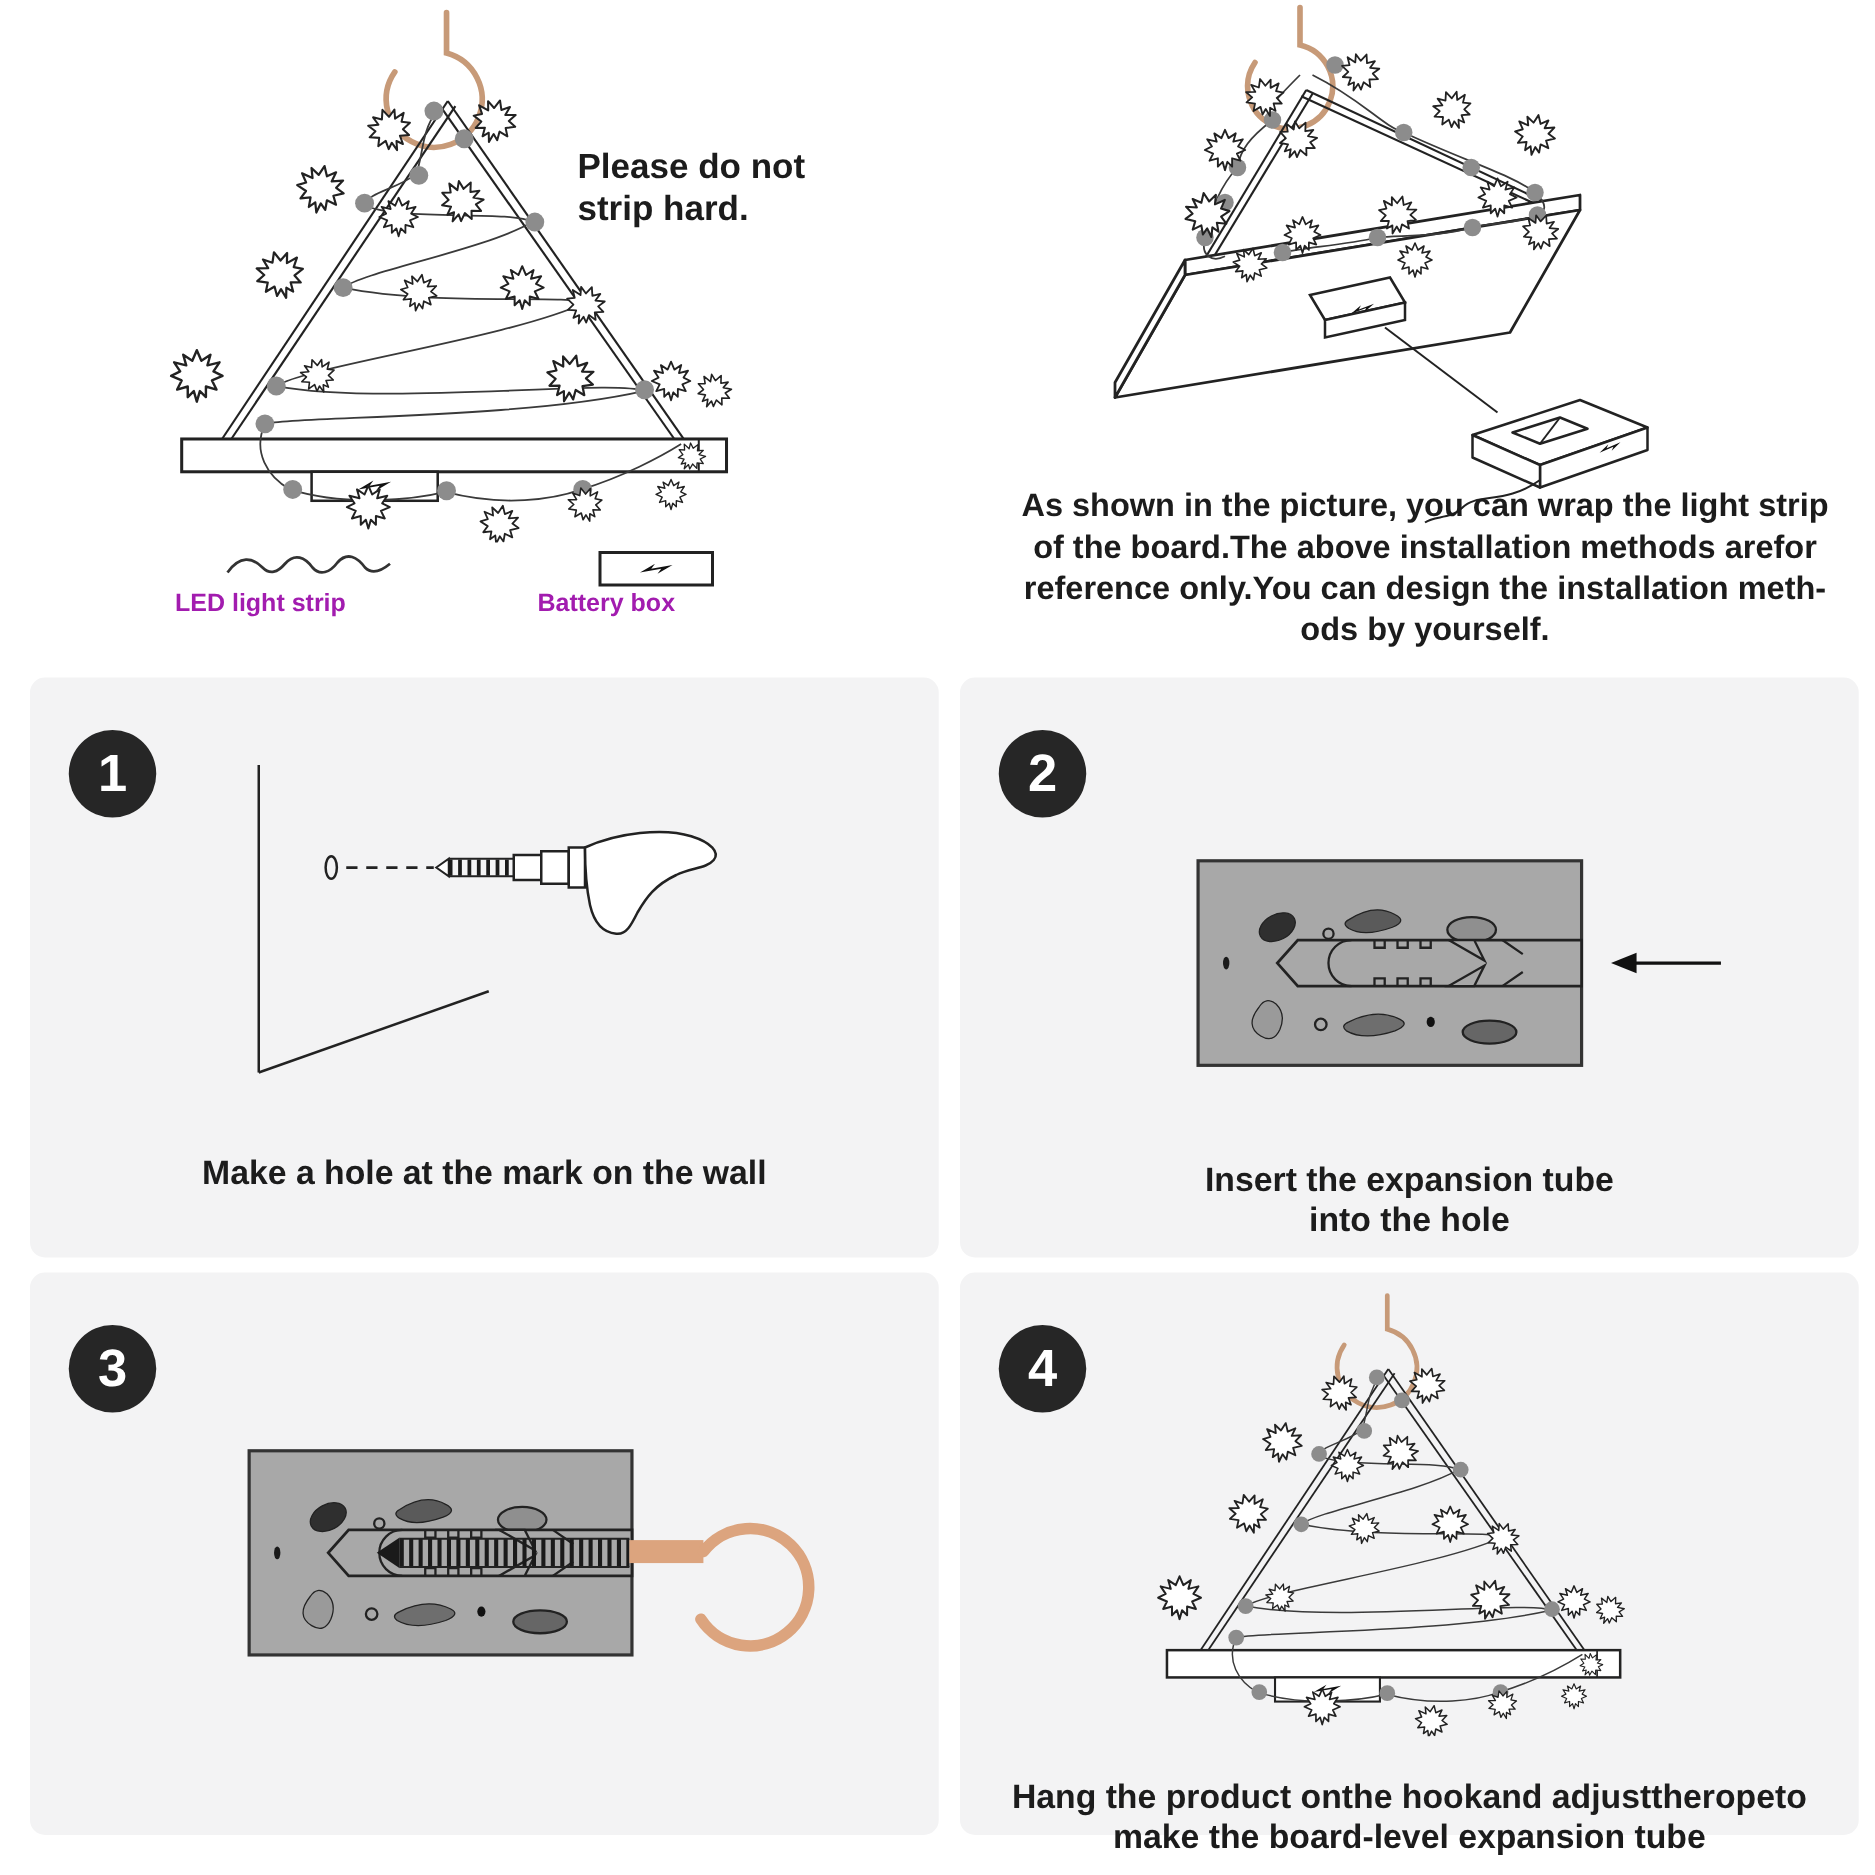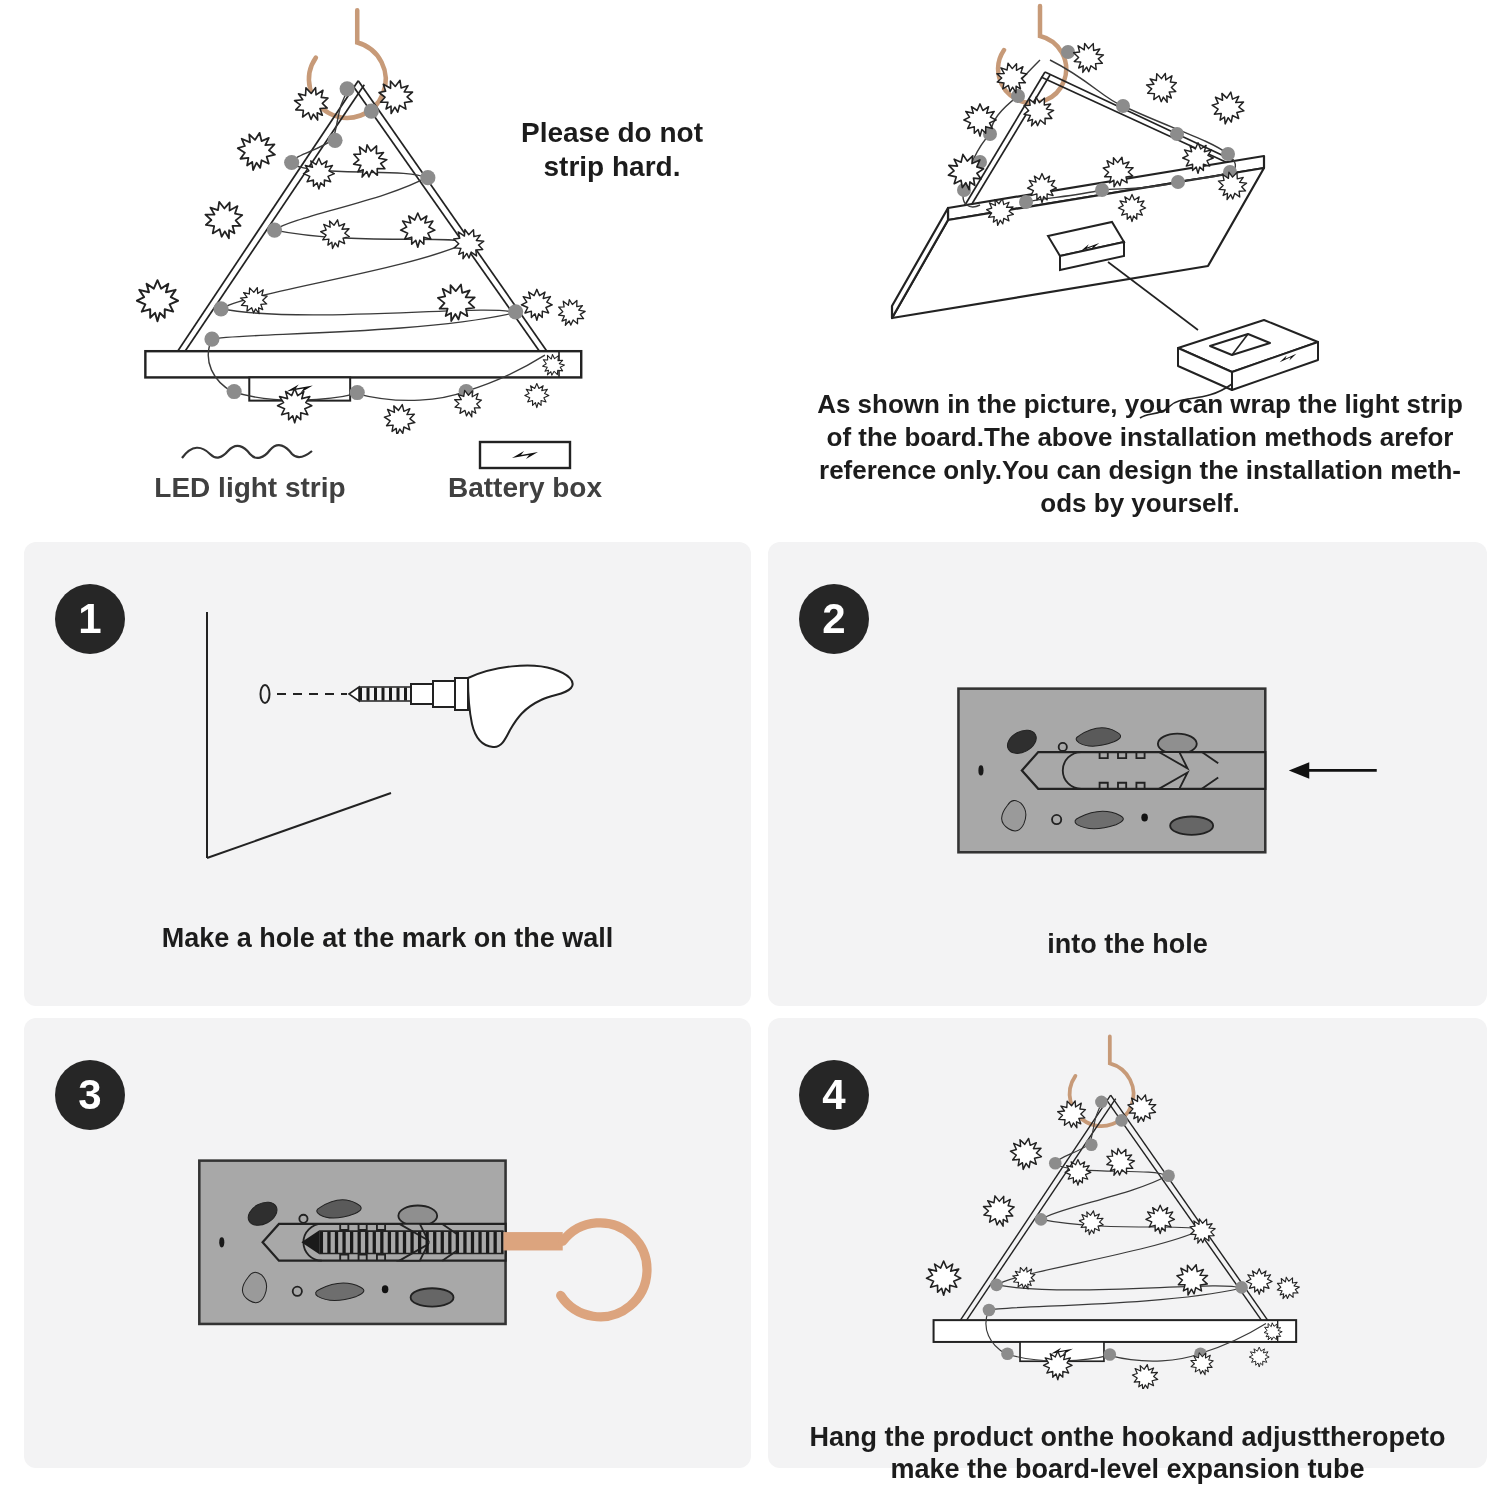--- a/index.html
+++ b/index.html
@@ -1,23 +1,23 @@
 <!DOCTYPE html>
 <html><head>
 <meta charset="utf-8">
 <style>
   html,body{margin:0;padding:0;background:#fff;}
   #canvas{position:relative;width:1500px;height:1500px;background:#fff;overflow:hidden;
           font-family:"Liberation Sans", sans-serif;color:#1c1c1c;}
   .abs{position:absolute;}
   svg{display:block;}
   
-  .notice{left:462px;top:116px;width:300px;text-align:center;
+  .notice{left:462px;top:116px;width:300px;
           font-size:28px;font-weight:bold;line-height:34px;color:#1c1c1c;}
-  .legend-label{font-size:28px;font-weight:bold;color:#404040;text-align:center;}
+  .legend-label{font-size:20px;font-weight:bold;color:#a21caf;text-align:left;}
   .description{left:795px;top:388px;width:690px;font-size:26px;font-weight:bold;
                line-height:33px;color:#1c1c1c;text-align:center;}
   
   .panel{position:absolute;background:#f3f3f4;border-radius:12px;}
   .panel1{left:24px;top:542px;width:727px;height:464px;}
   .panel2{left:768px;top:542px;width:719px;height:464px;}
   .panel3{left:24px;top:1018px;width:727px;height:450px;}
   .panel4{left:768px;top:1018px;width:719px;height:450px;}
   .step-circle{position:absolute;left:31px;top:42px;width:70px;height:70px;border-radius:50%;
                background:#262626;color:#fff;font-size:42px;font-weight:bold;
@@ -224,20 +224,21 @@
     <div class="step-circle">2</div>
     <svg class="abs" style="left:175px;top:118px" width="440" height="225" viewBox="0 0 430 220">
       <g transform="translate(15,28)">
         <use href="#wall-base"></use>
         <use href="#anchor"></use>
       </g>
       <line x1="356" y1="108" x2="424" y2="108" stroke="#111" stroke-width="2.6"></line>
       <polygon points="338,108 358,100 358,116" fill="#111"></polygon>
     </svg>
     <div class="caption" style="top:358px">
+      <div>Insert the expansion tube</div>
       <div>into the hole</div>
     </div>
   </div>
 
   <div class="panel panel3">
     <div class="step-circle">3</div>
     <svg class="abs" style="left:160px;top:112px" width="490" height="245" viewBox="0 0 480 240">
       <g transform="translate(15,30)">
         <use href="#wall-base"></use>
         <use href="#anchor"></use>

